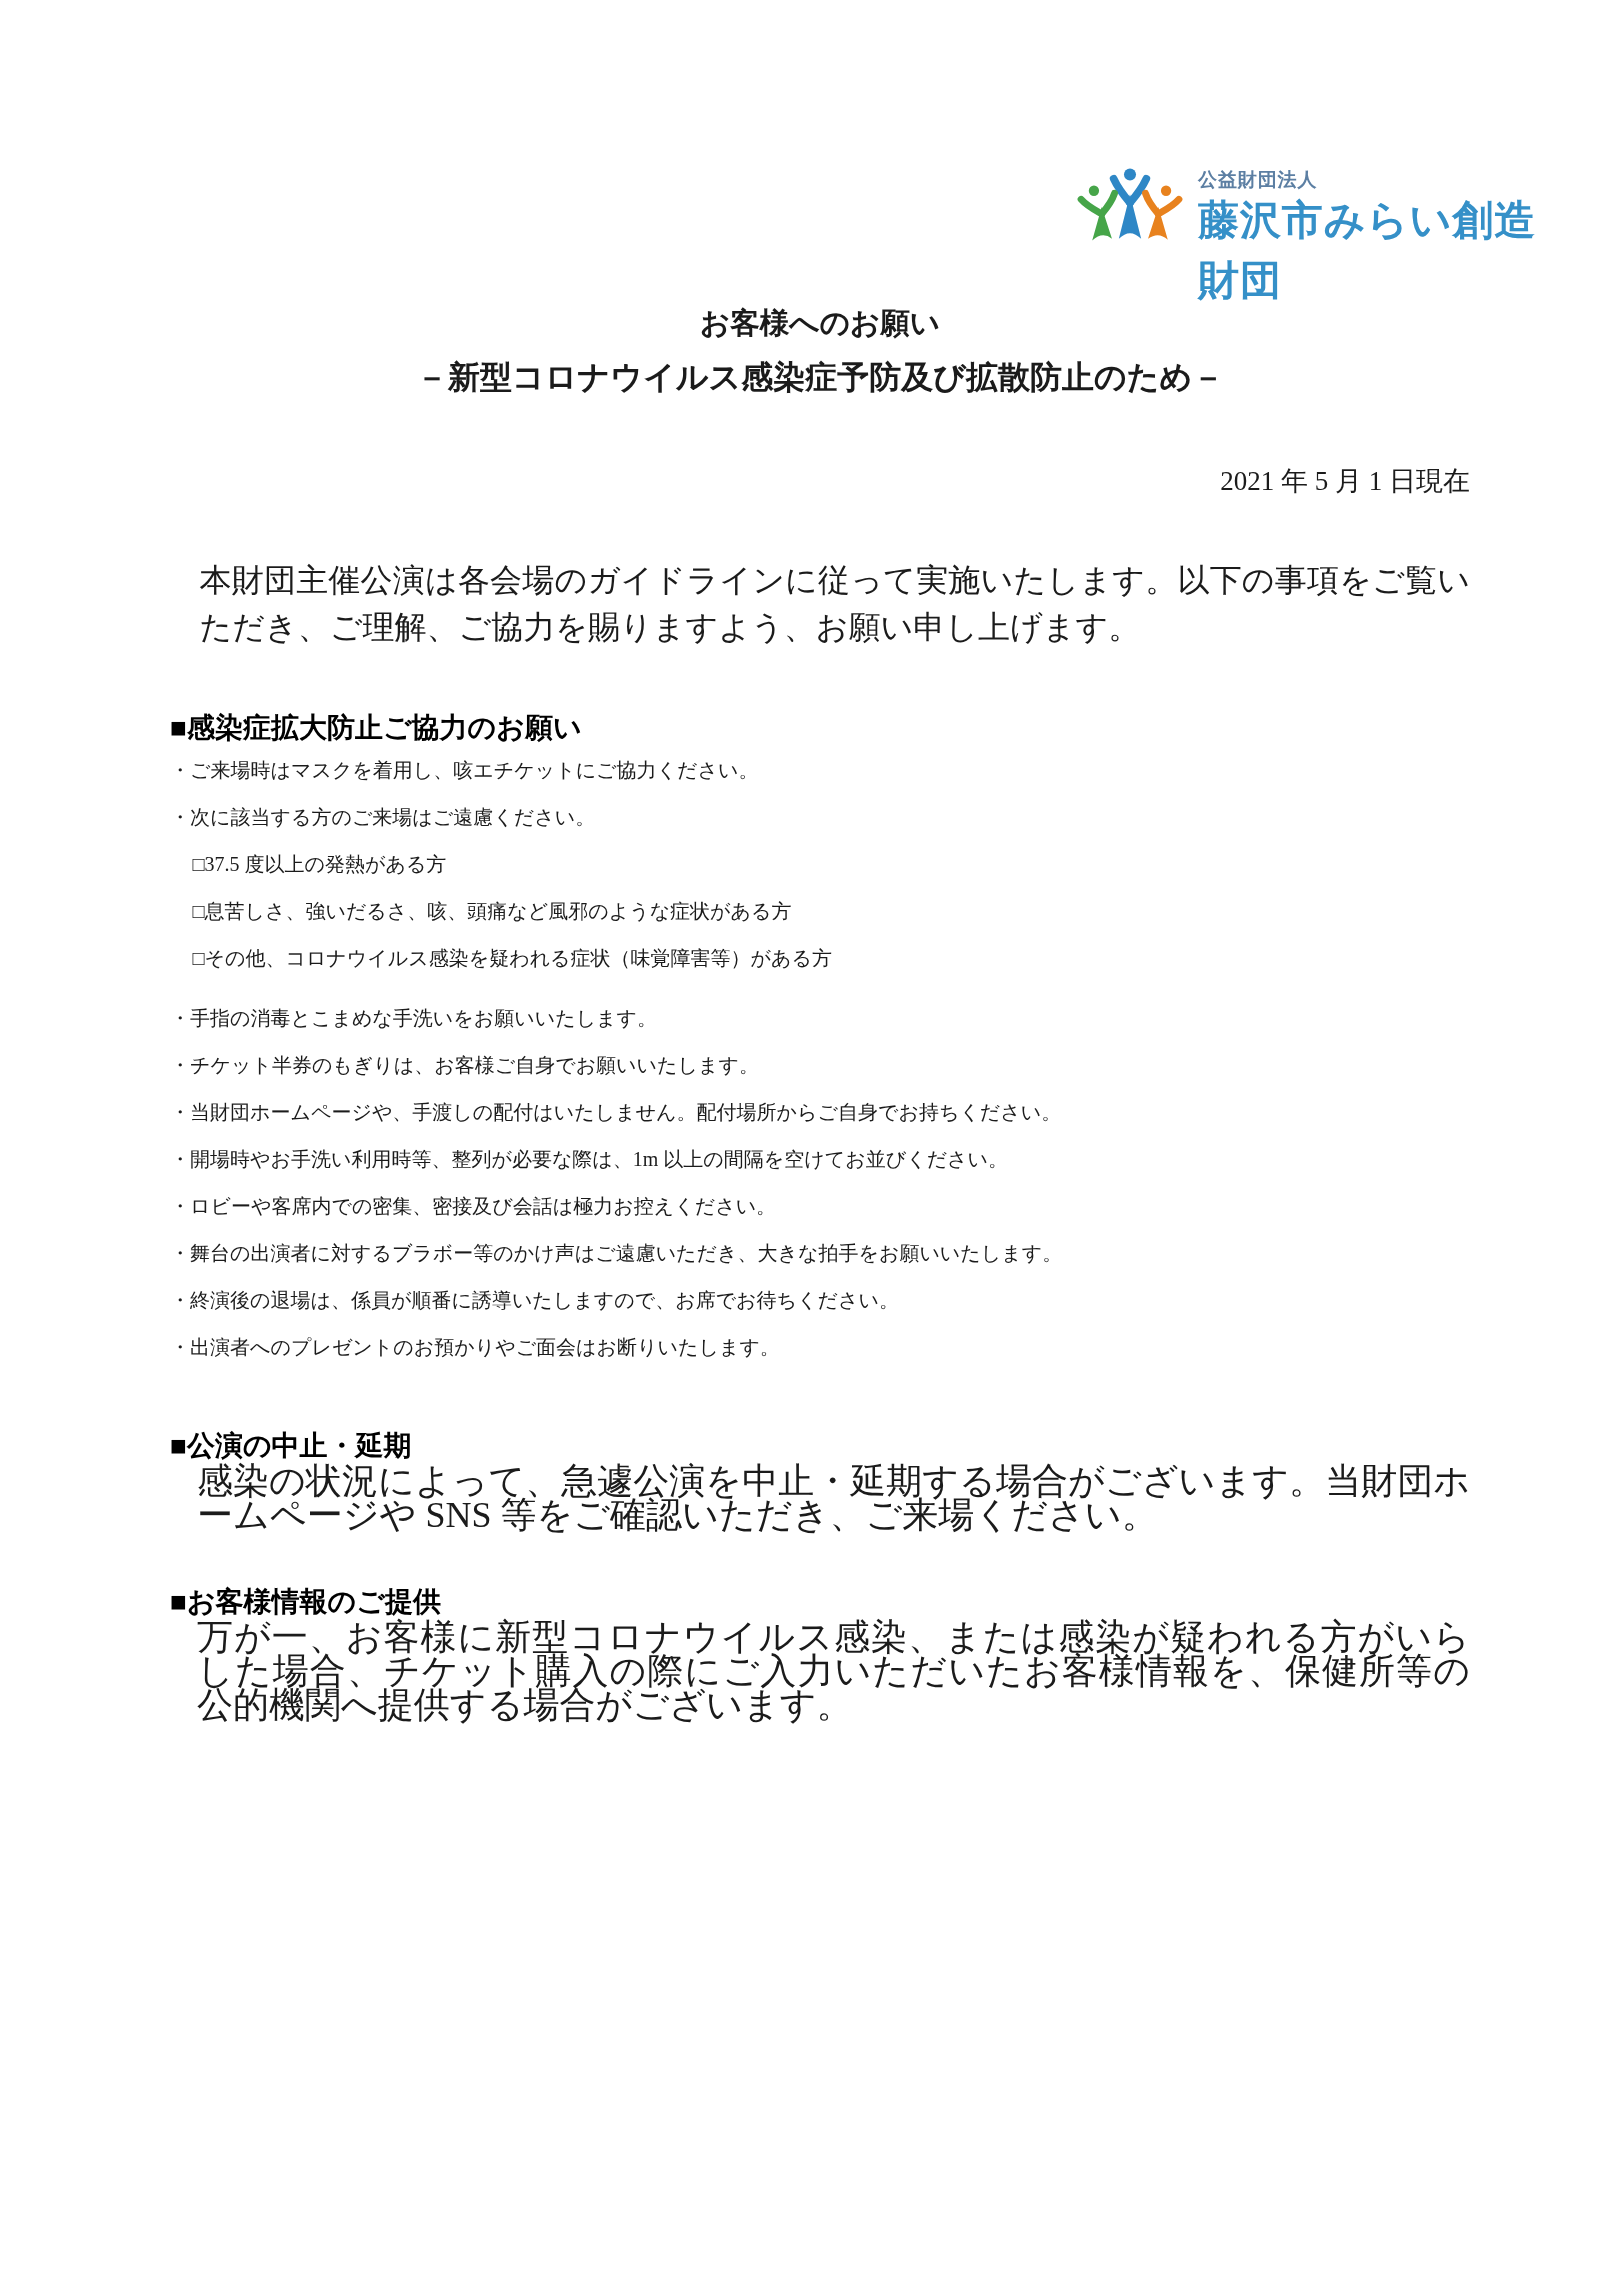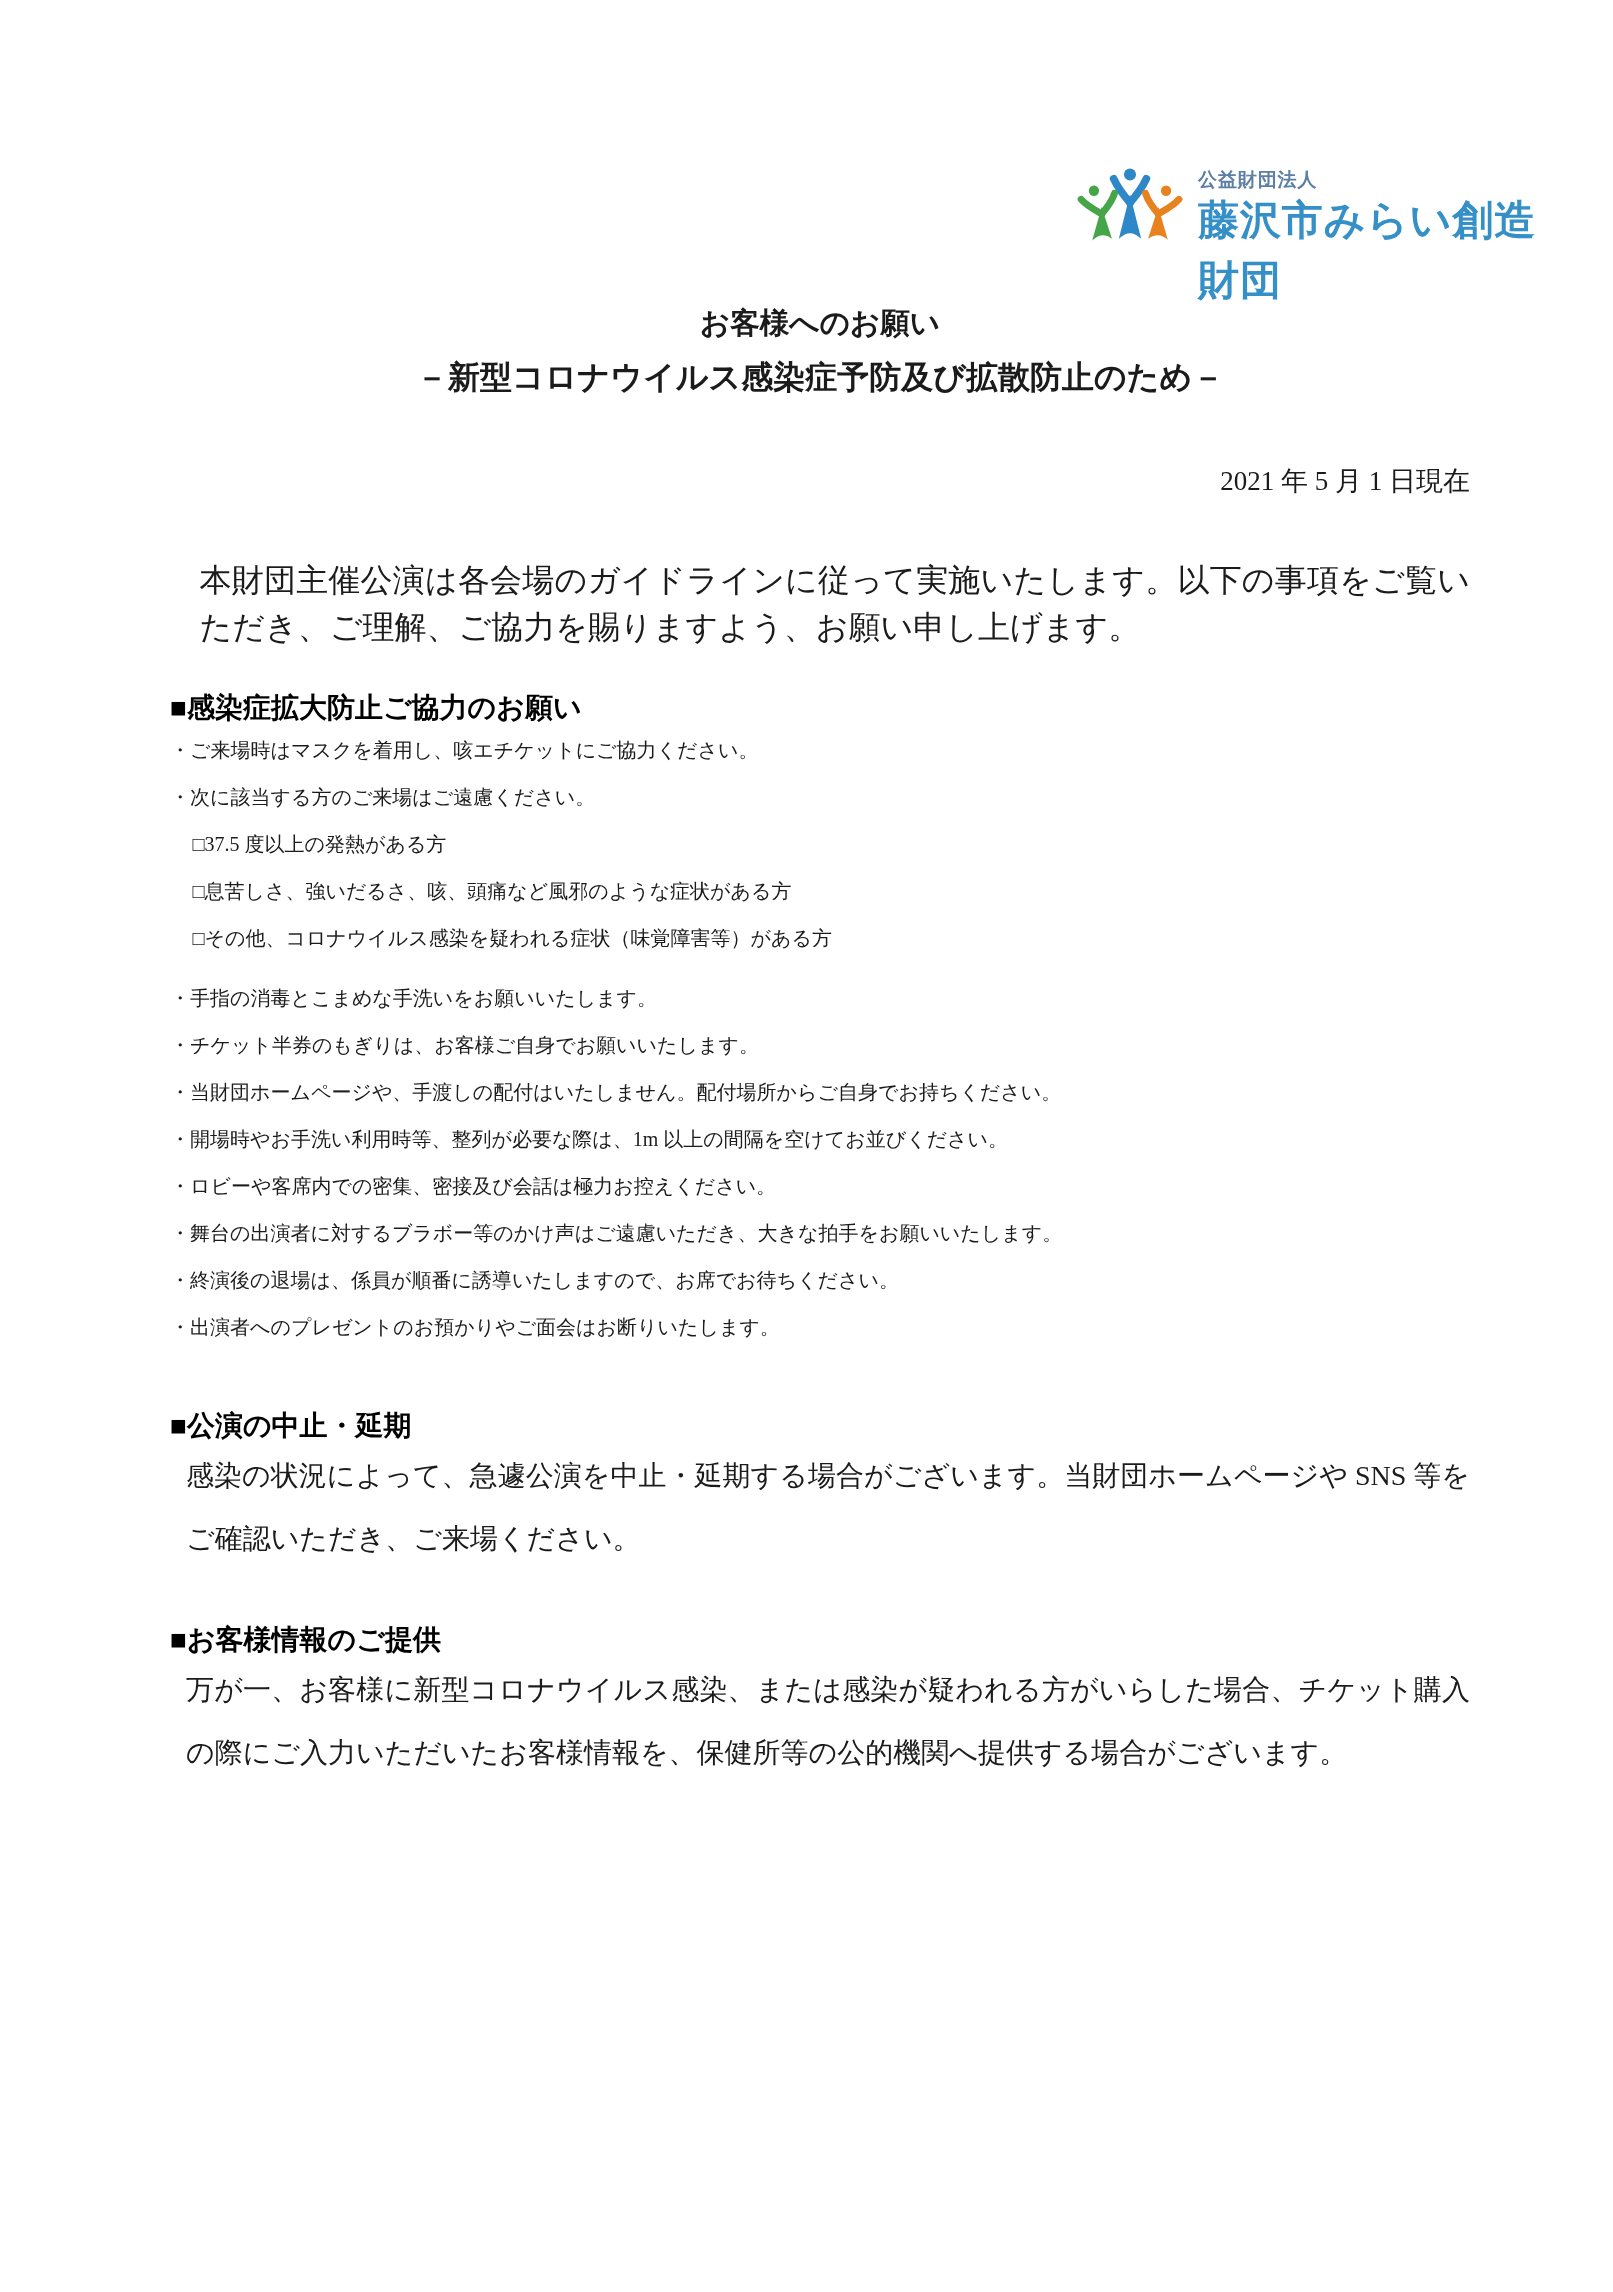--- a/index.html
+++ b/index.html
@@ -74,37 +74,37 @@
     text-align: justify;
   }
   .sec-head {
     font-family: "Liberation Sans", sans-serif;
     font-size: 28px;
     line-height: 36px;
     font-weight: bold;
     color: #000;
     margin: 0;
   }
-  .sh1 { margin-top: 39px; }
+  .sh1 { margin-top: 59px; }
   .sh2 { margin-top: 57px; }
   .sh3 { margin-top: 52px; }
   .items {
     list-style: none;
     margin: 1.8px 0 0 0;
     padding: 0;
     font-size: 20px;
     line-height: 47px;
   }
   .items li { text-align: justify; }
   .items li.indent { margin-left: 22.4px; }
   .items li.gap { margin-top: 12.5px; }
   .sec-body {
-    margin: 0 0 0 16px;
-    font-size: 28px;
-    line-height: 63px;
+    margin: 0 0 0 27px;
+    font-size: 36px;
+    line-height: 34px;
     text-align: justify;
   }
 </style>
 </head>
 <body>
 
 <div class="page">
 
   <div class="logo">
     <svg class="logo-mark" viewBox="0 0 132 92" aria-hidden="true">

